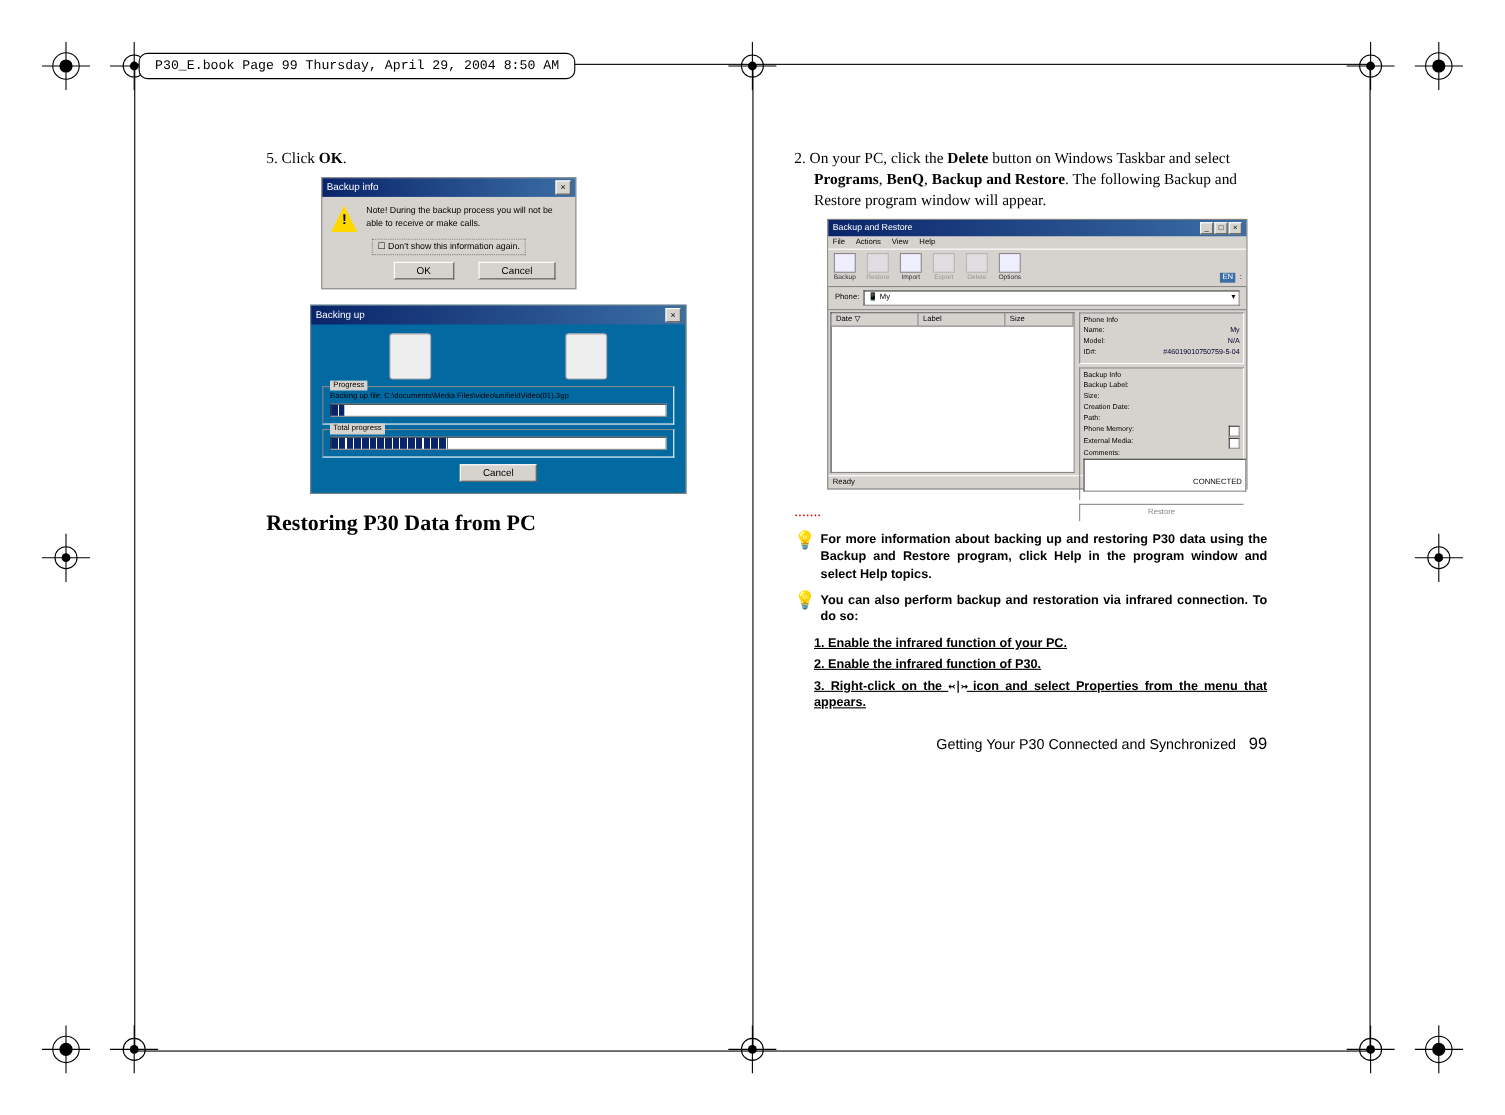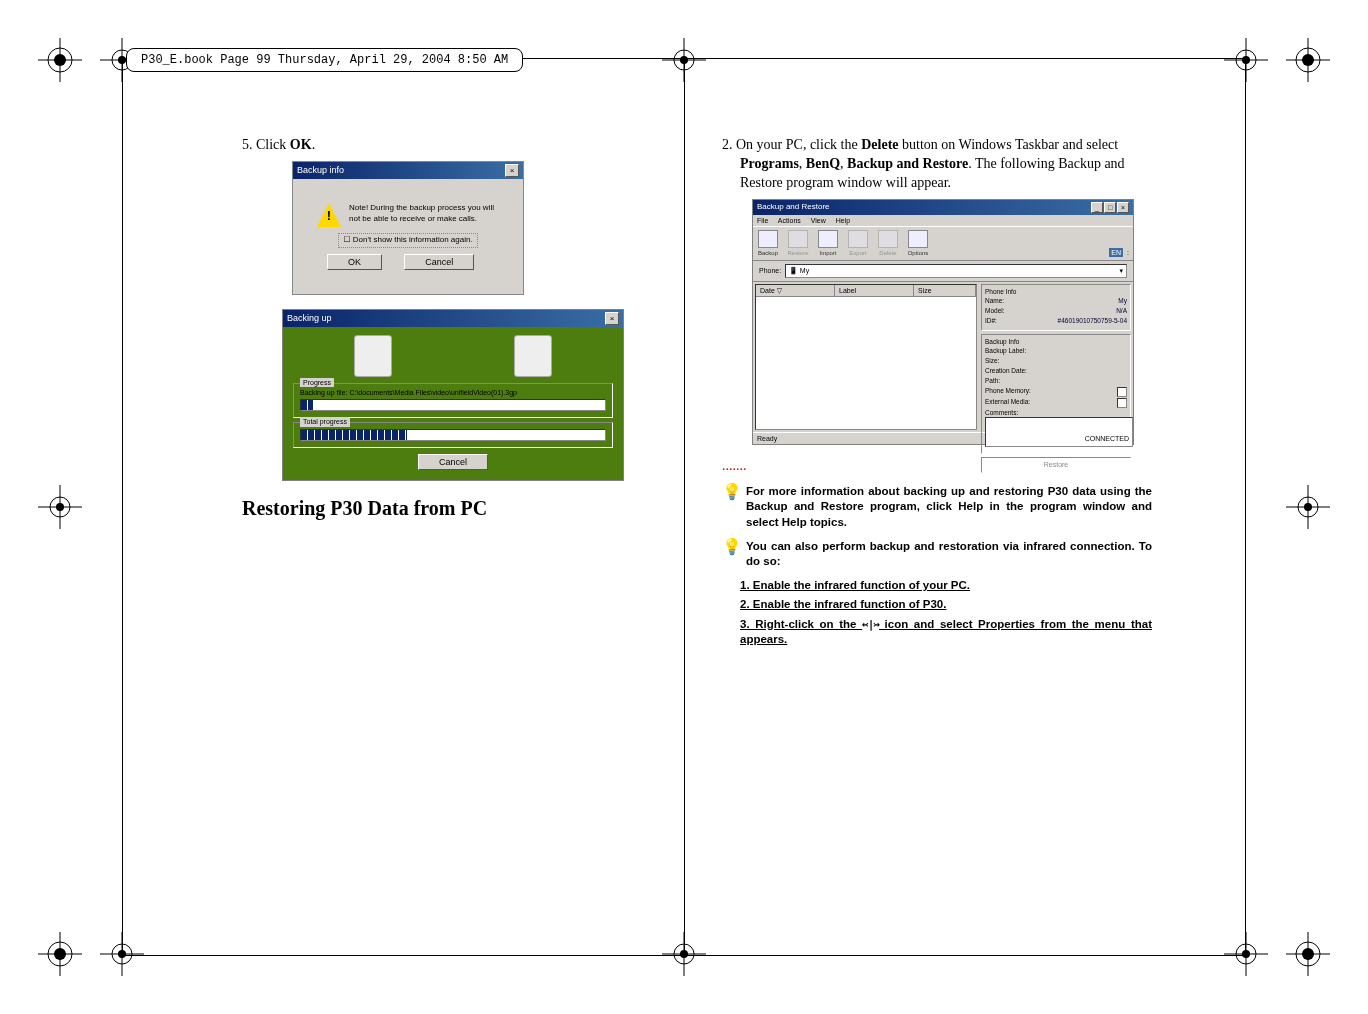--- a/index.html
+++ b/index.html
@@ -98,21 +98,21 @@
   .titlebar .x {
     background: #d6d3ce;
     color: #000;
     width: 12px; height: 11px;
     text-align: center;
     line-height: 11px;
     font-size: 8px;
     border: 1px solid #fff;
     border-right-color: #555; border-bottom-color: #555;
   }
-  .dlg-body { padding: 24px; }
+  .dlg-body { padding: 8px; }
   .dlg-row { display: flex; gap: 8px; align-items: flex-start; }
   .warn-icon {
     width: 24px; height: 24px;
     background: #ffd800;
     clip-path: polygon(50% 0, 100% 100%, 0 100%);
     position: relative;
   }
   .warn-icon::after {
     content: "!";
     position: absolute;
@@ -212,21 +212,21 @@
   .infopane .row .v { color:#003; }
   .infopane .cbox { width:8px; height:8px; border:1px inset #888; background:#fff; display:inline-block; }
   .infopane textarea { width:100%; height:24px; font-size:6px; resize:none; border:1px inset #888; }
   .restore-cap { text-align:center; color:#888; font-size:7px; padding:2px; border:1px solid #fff; border-left-color:#888; border-top-color:#888; }
   .statusbar { display:flex; justify-content:space-between; padding:1px 4px; border-top:1px solid #fff; font-size:7px; }
 
   
   .prog-window {
     margin: 6px 0 14px 40px;
     width: 340px;
-    background: #4d7c0f;
+    background: #0369a1;
     border: 1px solid #808080;
     font-family: Tahoma, sans-serif;
     font-size: 8px;
   }
   .prog-body { padding:6px 10px 10px; }
   .prog-imgs { display:flex; justify-content:space-around; align-items:center; height:46px; }
   .dev { width:36px; height:40px; background:#eee; border:1px solid #aaa; border-radius:3px; }
   .fieldset { border:1px solid #fff; border-left-color:#888; border-top-color:#888; padding:4px 6px 6px; margin:4px 0; position:relative; }
   .fieldset .leg { position:absolute; top:-6px; left:6px; background:#d6d3ce; padding:0 3px; font-size:7px; }
   .bar { height:10px; background:#fff; border:1px inset #888; margin-top:2px; position:relative; }
@@ -327,21 +327,21 @@
       <span class="x">×</span>
     </div>
     <div class="dlg-body">
       <div class="dlg-row">
         <div class="warn-icon"></div>
         <div style="flex:1">Note! During the backup process you will not be able to receive or make calls.</div>
       </div>
       <div style="text-align:center; margin:6px 0;">
         <span class="checkbox-line">☐ <span>Don't show this information again.</span></span>
       </div>
-      <div style="text-align:left;">
+      <div style="text-align:right;">
         <span class="btn">OK</span>
         <span class="btn">Cancel</span>
       </div>
     </div>
   </div>
 
 
   <div class="prog-window">
     <div class="titlebar">
       <span>Backing up</span>
@@ -487,13 +487,17 @@
   <div class="tip">
     <div class="bulb">💡</div>
     <div>You can also perform backup and restoration via infrared connection. To do so:</div>
   </div>
   <div class="numlist">1. Enable the infrared function of your PC.</div>
   <div class="numlist">2. Enable the infrared function of P30.</div>
   <div class="numlist" style="text-align:justify;">
     <span>3. Right-click on the </span><span class="ir-icon">↢|↣</span><span> icon and select Properties from the menu that appears.</span>
   </div>
 
+  <div class="footer">
+    <span>Getting Your P30 Connected and Synchronized</span>
+    <span class="pg">99</span>
+  </div>
 </div>
 
 </body></html>

